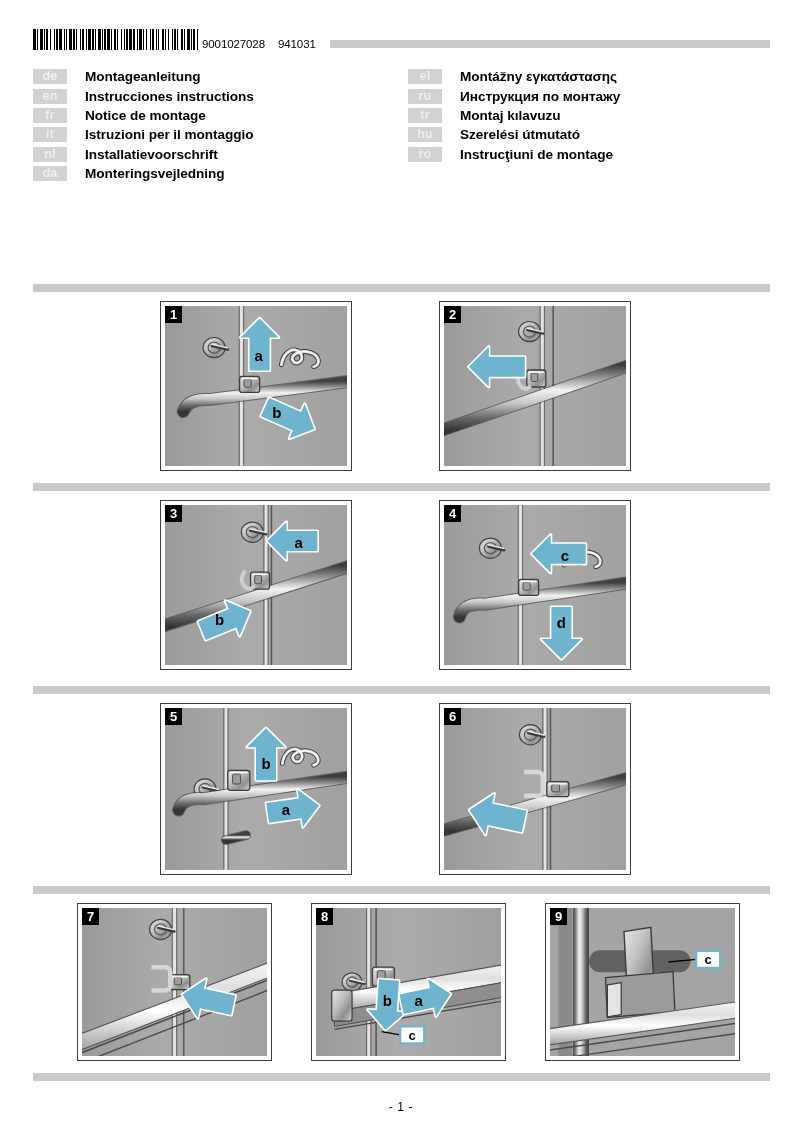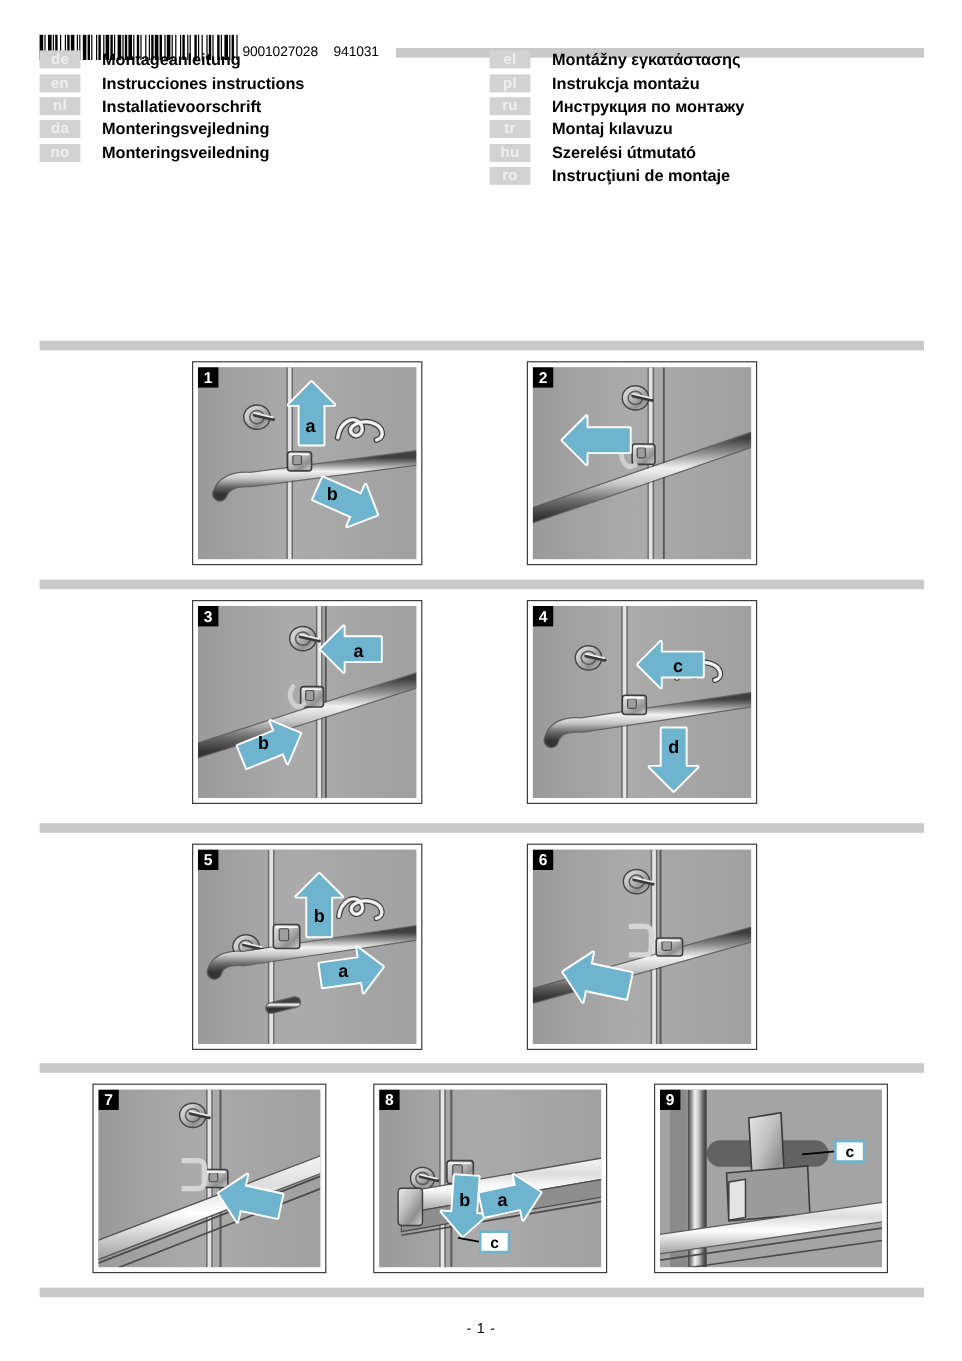--- a/index.html
+++ b/index.html
@@ -58,21 +58,21 @@
     left: 330px;
     top: 40px;
     width: 440px;
     height: 8px;
     background: #c9c9c9;
   }
 
   
   .lang-col {
     position: absolute;
-    top: 40px;
+    top: 67px;
   }
   .lang-col.left  { left: 33px; }
   .lang-col.right { left: 408px; }
 
   .lang-row {
     display: flex;
     align-items: center;
     height: 19.4px;
   }
   .lang-tag {
@@ -276,56 +276,56 @@
   <div class="lang-col left">
       <div class="lang-row">
         <div class="lang-tag">de</div>
         <div class="lang-name">Montageanleitung</div>
       </div>
       <div class="lang-row">
         <div class="lang-tag">en</div>
         <div class="lang-name">Instrucciones instructions</div>
       </div>
       <div class="lang-row">
+        <div class="lang-tag">fr</div>
+        <div class="lang-name">Notice de montage</div>
+      </div>
+      <div class="lang-row">
+        <div class="lang-tag">it</div>
+        <div class="lang-name">Istruzioni per il montaggio</div>
+      </div>
+      <div class="lang-row">
         <div class="lang-tag">nl</div>
         <div class="lang-name">Installatievoorschrift</div>
       </div>
       <div class="lang-row">
         <div class="lang-tag">da</div>
         <div class="lang-name">Monteringsvejledning</div>
       </div>
-      <div class="lang-row">
-        <div class="lang-tag">no</div>
-        <div class="lang-name">Monteringsveiledning</div>
-      </div>
     </div>
   <div class="lang-col right">
       <div class="lang-row">
         <div class="lang-tag">el</div>
         <div class="lang-name">Montážny εγκατάστασης</div>
       </div>
       <div class="lang-row">
-        <div class="lang-tag">pl</div>
-        <div class="lang-name">Instrukcja montażu</div>
-      </div>
-      <div class="lang-row">
         <div class="lang-tag">ru</div>
         <div class="lang-name">Инструкция по монтажу</div>
       </div>
       <div class="lang-row">
         <div class="lang-tag">tr</div>
         <div class="lang-name">Montaj kılavuzu</div>
       </div>
       <div class="lang-row">
         <div class="lang-tag">hu</div>
         <div class="lang-name">Szerelési útmutató</div>
       </div>
       <div class="lang-row">
         <div class="lang-tag">ro</div>
-        <div class="lang-name">Instrucţiuni de montaje</div>
+        <div class="lang-name">Instrucţiuni de montage</div>
       </div>
     </div>
 
   <div class="sep" style="top:284px"></div>
   <div class="sep" style="top:483px"></div>
   <div class="sep" style="top:686px"></div>
   <div class="sep" style="top:886px"></div>
   <div class="sep" style="top:1073px"></div>
 
   <div class="panel" id="p1" style="left:160px; top:301px; width:192px; height:170px;">

